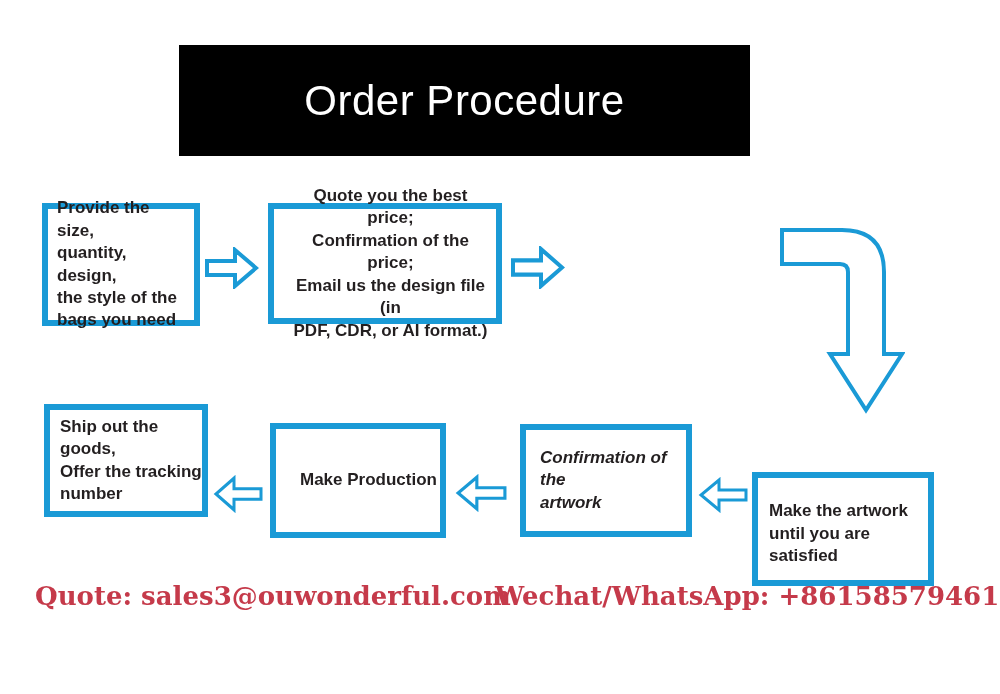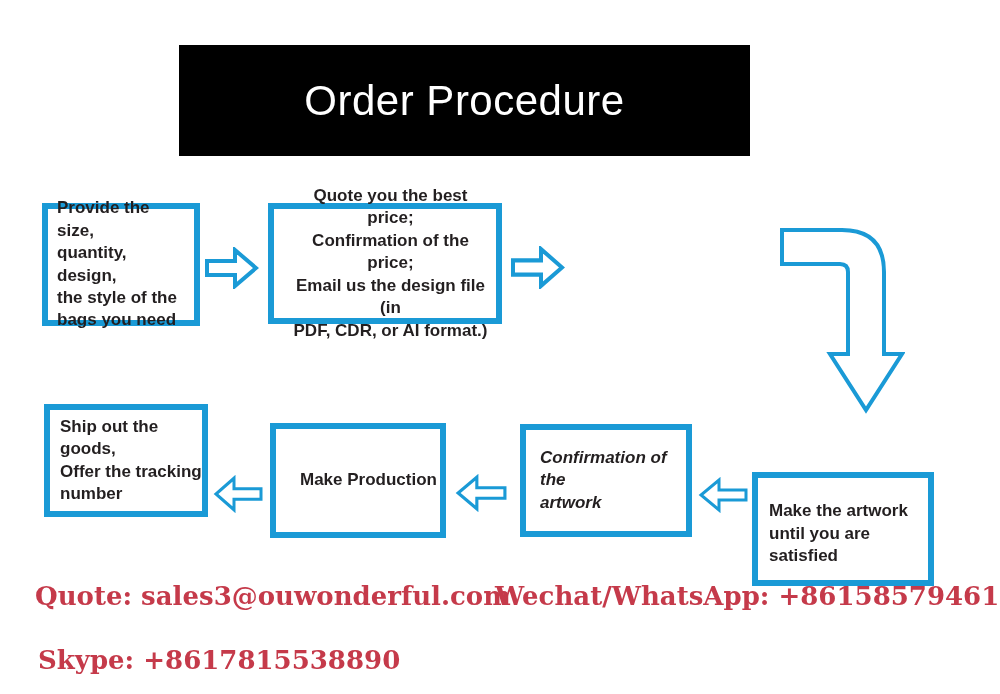--- a/index.html
+++ b/index.html
@@ -143,15 +143,14 @@
   </div>
 
   <div class="step step-7">
     <div class="step-text">Ship out the goods,
 Offer the tracking
 number</div>
   </div>
 
   <div class="contact contact-email">Quote: sales3@ouwonderful.com</div>
   <div class="contact contact-wechat">Wechat/WhatsApp: +8615857946129</div>
-  <div class="contact contact-skype">Skype: +8617815538890</div>
 
 </div>
 
 </body></html>

